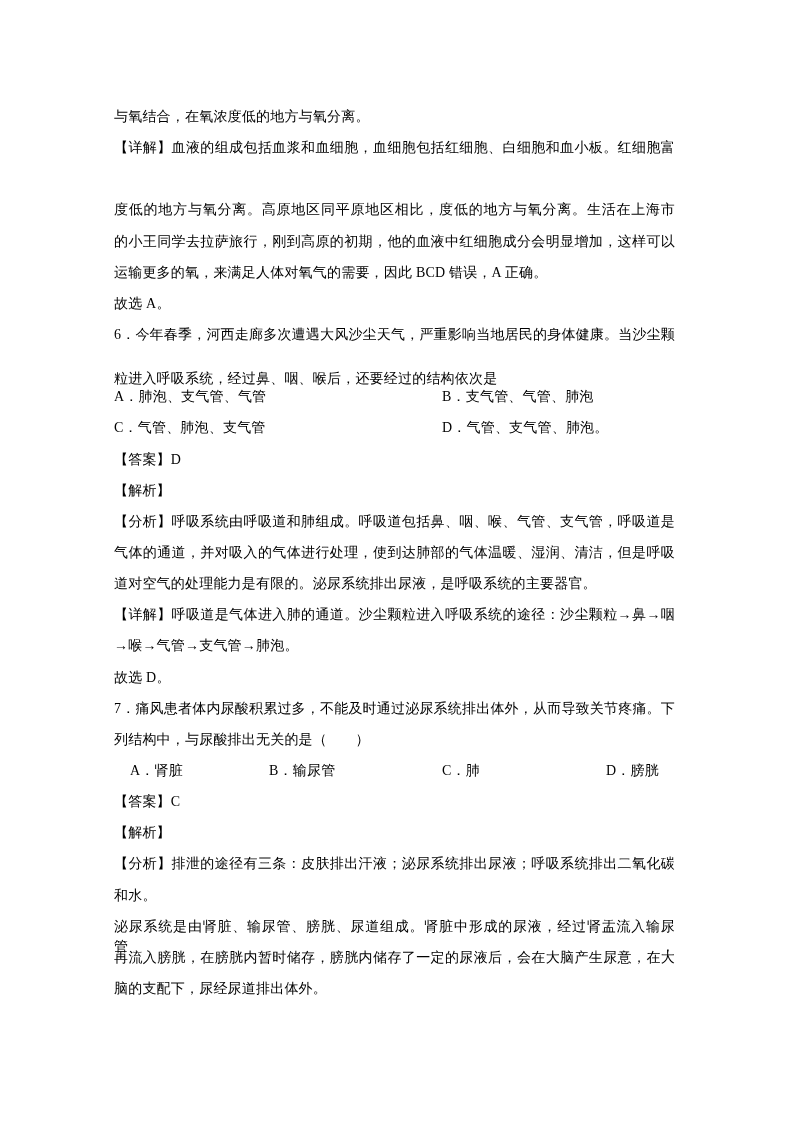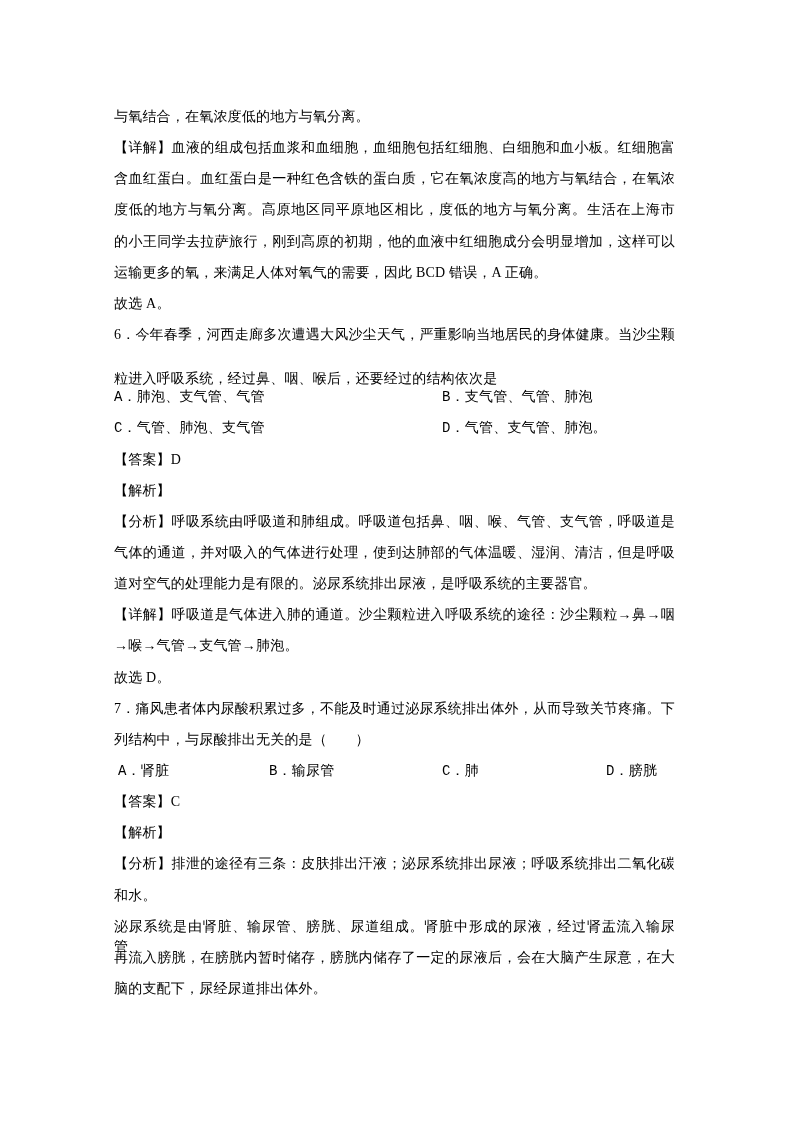--- a/index.html
+++ b/index.html
@@ -26,31 +26,29 @@
   .line.jst {
     white-space: normal;
     text-align: justify;
     text-align-last: justify;
     text-justify: inter-character;
   }
   .opt {
     position: absolute;
     top: 0;
     white-space: pre;
-    font-family: Liberation Mono, monospace;
   }
 </style>
 </head>
 <body>
 
 <div class="page">
 
   <div class="line" style="top:107px">与氧结合，在氧浓度低的地方与氧分离。</div>
   <div class="line jst" style="top:138px">【详解】血液的组成包括血浆和血细胞，血细胞包括红细胞、白细胞和血小板。红细胞富</div>
-  <div class="line jst" style="top:169px">含血红蛋白。血红蛋白是一种红色含铁的蛋白质，它在氧浓度高的地方与氧结合，在氧浓</div>
   <div class="line jst" style="top:200px">度低的地方与氧分离。高原地区同平原地区相比，度低的地方与氧分离。生活在上海市</div>
   <div class="line jst" style="top:232px">的小王同学去拉萨旅行，刚到高原的初期，他的血液中红细胞成分会明显增加，这样可以</div>
   <div class="line" style="top:263px">运输更多的氧，来满足人体对氧气的需要，因此 BCD 错误，A 正确。</div>
   <div class="line" style="top:294px">故选 A。</div>
 
   <div class="line jst" style="top:325px">6．今年春季，河西走廊多次遭遇大风沙尘天气，严重影响当地居民的身体健康。当沙尘颗</div>
   <div class="line" style="top:369px">粒进入呼吸系统，经过鼻、咽、喉后，还要经过的结构依次是</div>
 
   <div class="line" style="top:387px">
     <span class="opt" style="left:0">A．肺泡、支气管、气管</span>
@@ -67,21 +65,21 @@
   <div class="line jst" style="top:543px">气体的通道，并对吸入的气体进行处理，使到达肺部的气体温暖、湿润、清洁，但是呼吸</div>
   <div class="line" style="top:574px">道对空气的处理能力是有限的。泌尿系统排出尿液，是呼吸系统的主要器官。</div>
   <div class="line jst" style="top:605px">【详解】呼吸道是气体进入肺的通道。沙尘颗粒进入呼吸系统的途径：沙尘颗粒→鼻→咽</div>
   <div class="line" style="top:636px">→喉→气管→支气管→肺泡。</div>
   <div class="line" style="top:668px">故选 D。</div>
 
   <div class="line jst" style="top:699px">7．痛风患者体内尿酸积累过多，不能及时通过泌尿系统排出体外，从而导致关节疼痛。下</div>
   <div class="line" style="top:730px">列结构中，与尿酸排出无关的是（　　）</div>
 
   <div class="line" style="top:761px">
-    <span class="opt" style="left:4px">A．肾脏</span>
+    <span class="opt" style="left:16px">A．肾脏</span>
     <span class="opt" style="left:155px">B．输尿管</span>
     <span class="opt" style="left:328px">C．肺</span>
     <span class="opt" style="left:492px">D．膀胱</span>
   </div>
 
   <div class="line" style="top:792px">【答案】C</div>
   <div class="line" style="top:823px">【解析】</div>
   <div class="line jst" style="top:854px">【分析】排泄的途径有三条：皮肤排出汗液；泌尿系统排出尿液；呼吸系统排出二氧化碳</div>
   <div class="line" style="top:886px">和水。</div>
   <div class="line jst" style="top:917px">泌尿系统是由肾脏、输尿管、膀胱、尿道组成。肾脏中形成的尿液，经过肾盂流入输尿管，</div>

